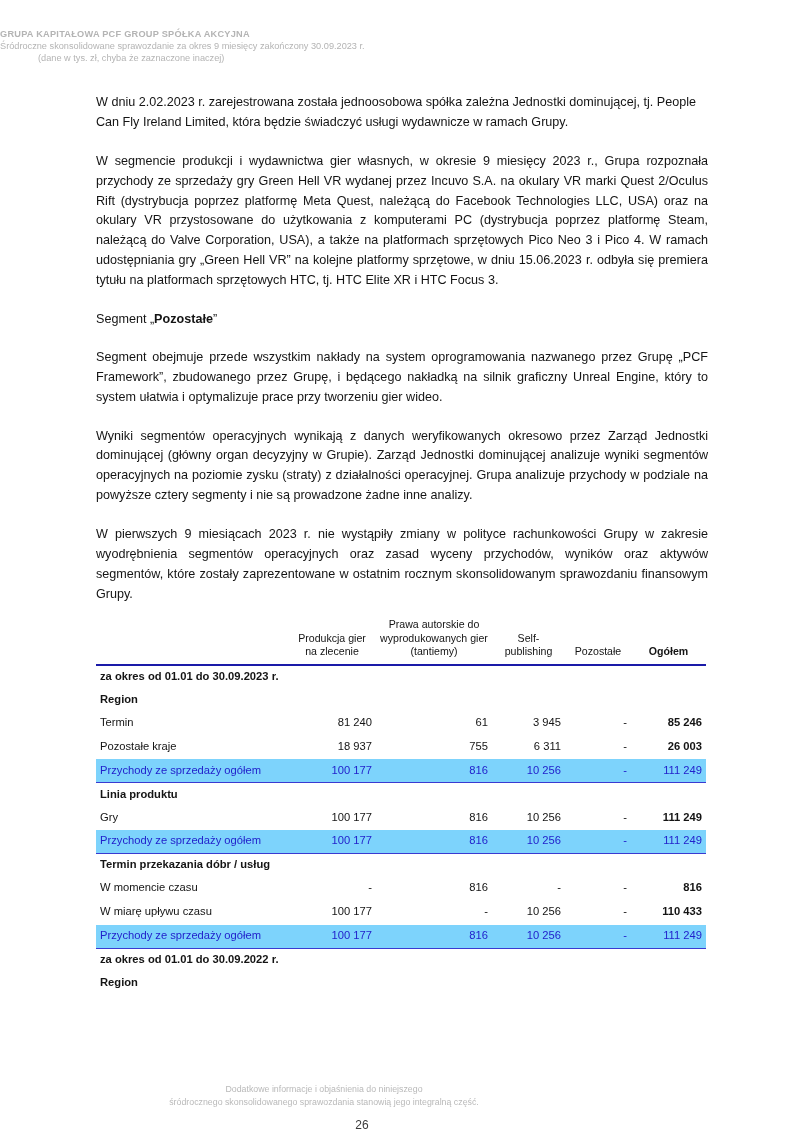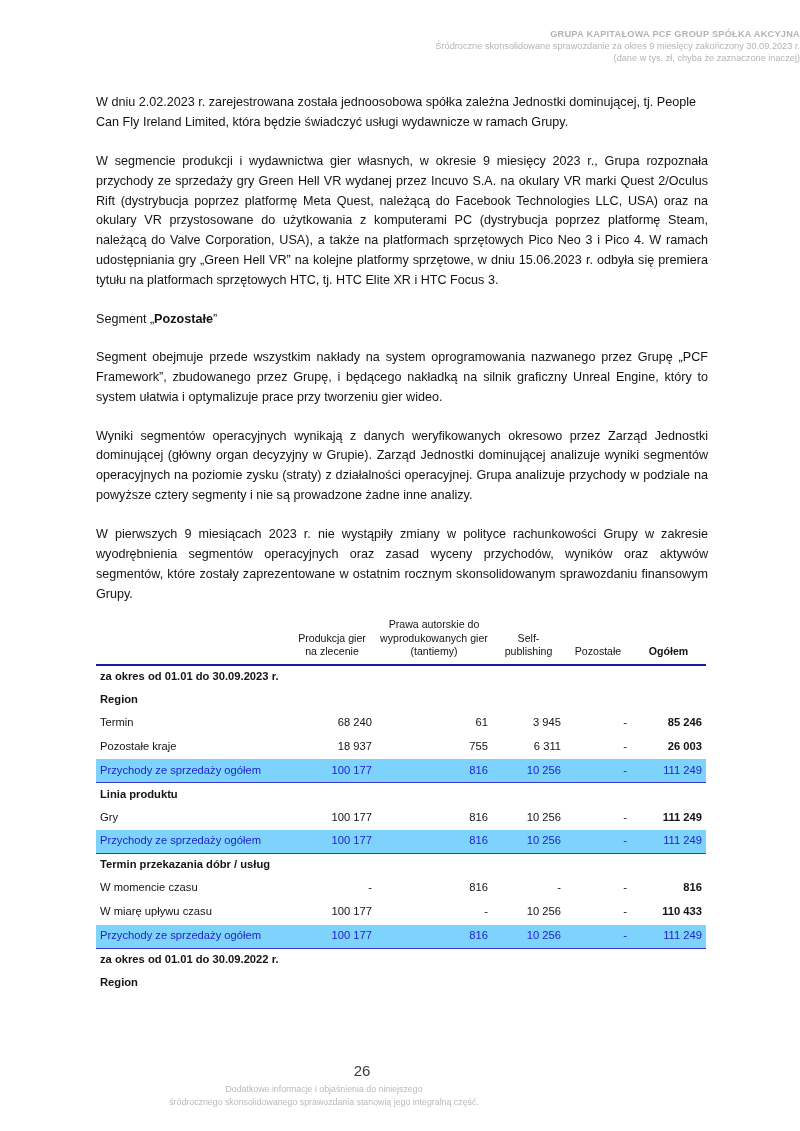--- a/index.html
+++ b/index.html
@@ -21,21 +21,21 @@
     box-sizing: border-box;
     overflow: hidden;
   }
 
   
   .doc-header {
     position: absolute;
     top: 28px;
     left: 0;
     width: 800px;
-    text-align: right;
+    text-align: left;
     color: #b4b4b4;
     line-height: 1.32;
   }
   .doc-header .line1 {
     font-size: 9.2px;
     font-weight: bold;
     letter-spacing: 0.25px;
   }
   .doc-header .line2 {
     font-size: 9.2px;
@@ -138,25 +138,25 @@
     padding-bottom: 4.5px;
     line-height: 1.4;
   }
 
   
   tr.data-row td { border-bottom: 0.8px solid #ffffff; }
 
   
   .page-number {
     position: absolute;
-    top: 1062px;
+    top: 1118px;
     left: 0;
     width: 724px;
     text-align: center;
-    font-size: 15px;
+    font-size: 12px;
     color: #3a3a3a;
   }
   .doc-footer {
     position: absolute;
     top: 1083px;
     left: 0;
     width: 648px;
     text-align: center;
     color: #b9b9b9;
     font-size: 8.8px;
@@ -213,21 +213,21 @@
       </thead>
       <tbody id="seg-tbody">
           <tr class="section-row">
             <td class="lbl" colspan="6">za okres od 01.01 do 30.09.2023 r.</td>
           </tr>
           <tr class="section-row">
             <td class="lbl" colspan="6">Region</td>
           </tr>
           <tr class="data-row">
             <td class="lbl">Termin</td>
-            <td class="num col-produkcja">68 240</td>
+            <td class="num col-produkcja">81 240</td>
             <td class="num col-prawa">61</td>
             <td class="num col-self">3 945</td>
             <td class="num col-pozostale">-</td>
             <td class="num col-ogolem">85 246</td>
           </tr>
           <tr class="data-row">
             <td class="lbl">Pozostałe kraje</td>
             <td class="num col-produkcja">18 937</td>
             <td class="num col-prawa">755</td>
             <td class="num col-self">6 311</td>

